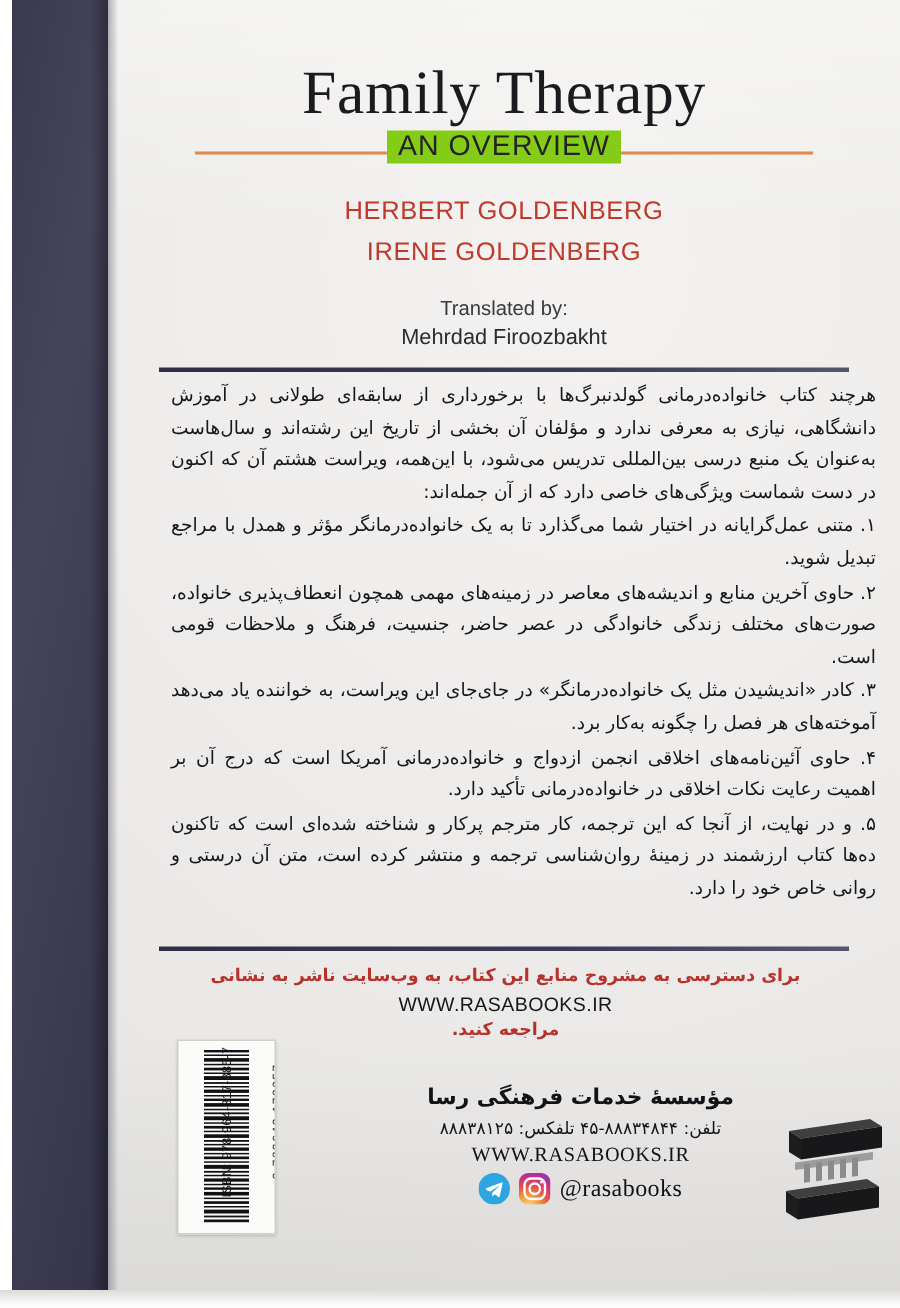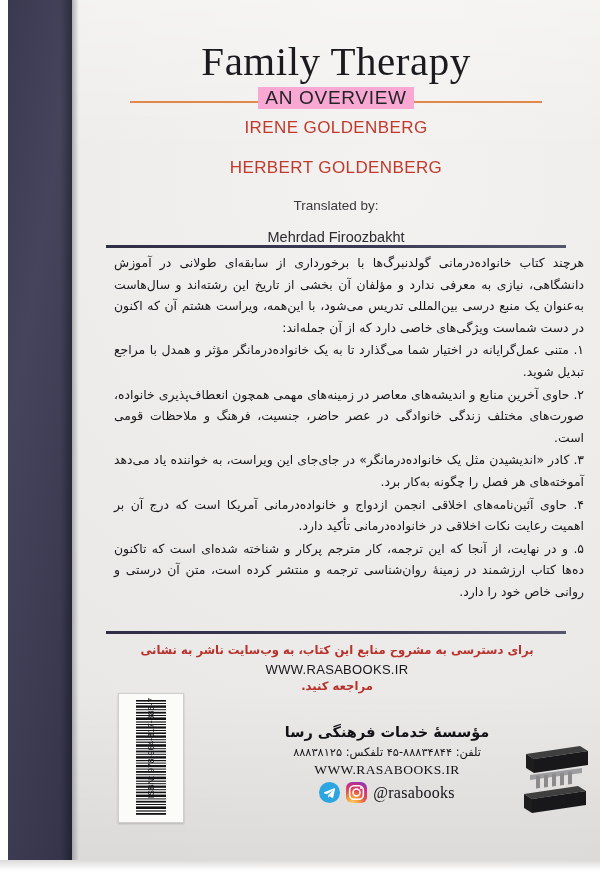--- a/index.html
+++ b/index.html
@@ -54,33 +54,33 @@
     font-weight:400;
   }
   #subtitle-row{
     position:relative;margin-top:3px;height:24px;
   }
   #subtitle-rule{
     position:absolute;left:58px;right:58px;top:14px;height:2px;background:#e0894a;
   }
   #subtitle{
     position:relative;display:inline-block;
-    background:#f9a8d4;padding:0 7px;
+    background:#84cc16;padding:0 7px;
     font-size:19px;letter-spacing:.7px;color:#232328;
   }
   .author{
     font-size:17px;letter-spacing:.4px;color:#c0392b;
     margin-top:7px;text-align:center;
   }
   #author-1{margin-top:20px;}
   #translated-by{
     margin-top:19px;text-align:center;font-size:13.5px;color:#3a3a3e;line-height:18px;
   }
   #translator-name{
-    text-align:center;font-size:14.5px;color:#2b2b30;margin-top:14px;
+    text-align:center;font-size:14.5px;color:#2b2b30;margin-top:2px;
   }
 
   
   .nav-rule{
     position:absolute;left:34px;width:460px;height:3px;
     background:linear-gradient(90deg,#2f2e45 0%,#3c3b55 60%,#56556e 100%);
   }
   #rule-top{top:245px;}
   #rule-bottom{top:631px;}
 
@@ -177,22 +177,22 @@
   <div class="content">
 
     <div id="title-block">
       <div id="main-title">Family Therapy</div>
 
       <div id="subtitle-row">
         <div id="subtitle-rule"></div>
         <span id="subtitle">AN OVERVIEW</span>
       </div>
 
+      <div class="author" id="author-1">HERBERT GOLDENBERG</div>
       <div class="author" id="author-2">IRENE GOLDENBERG</div>
-      <div class="author" id="author-1">HERBERT GOLDENBERG</div>
 
       <div id="translated-by">Translated by:</div>
       <div id="translator-name">Mehrdad Firoozbakht</div>
     </div>
 
     <div class="nav-rule" id="rule-top"></div>
 
     <div id="persian-body">
       <p>هرچند کتاب خانواده‌درمانی گولدنبرگ‌ها با برخورداری از سابقه‌ای طولانی در آموزش دانشگاهی، نیازی به معرفی ندارد و مؤلفان آن بخشی از تاریخ این رشته‌اند و سال‌هاست به‌عنوان یک منبع درسی بین‌المللی تدریس می‌شود، با این‌همه، ویراست هشتم آن که اکنون در دست شماست ویژگی‌های خاصی دارد که از آن جمله‌اند:</p>
       <p class="item">۱. متنی عمل‌گرایانه در اختیار شما می‌گذارد تا به یک خانواده‌درمانگر مؤثر و همدل با مراجع تبدیل شوید.</p>

